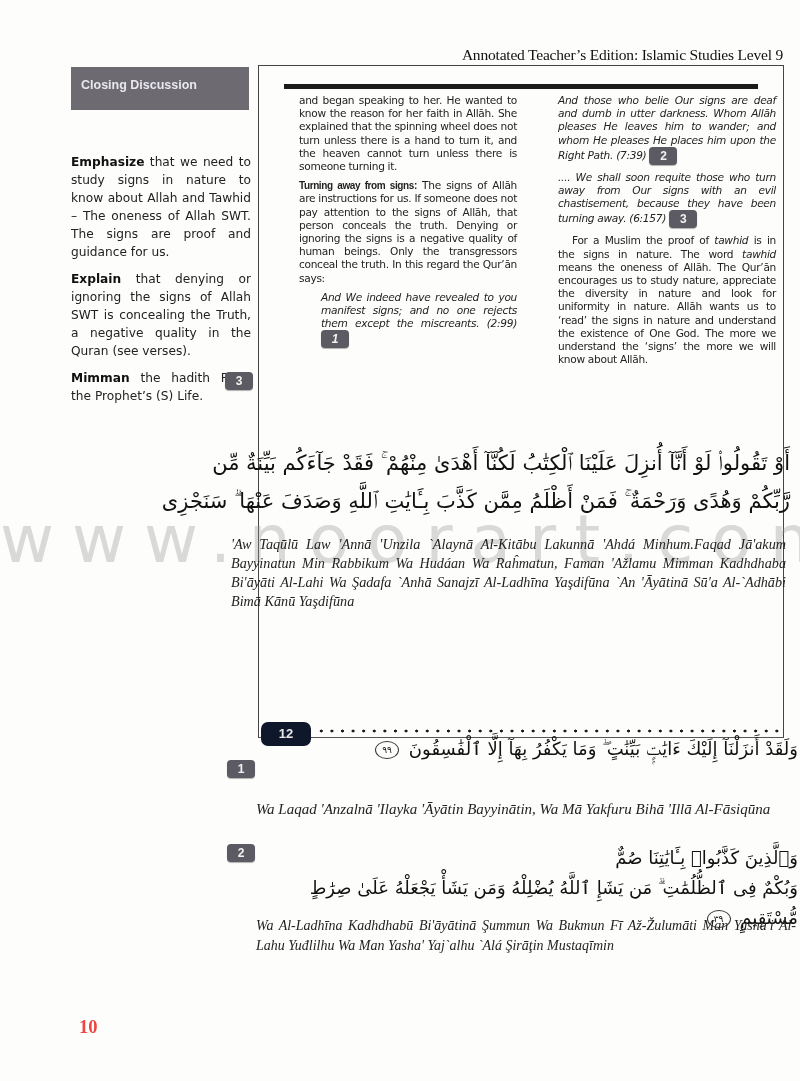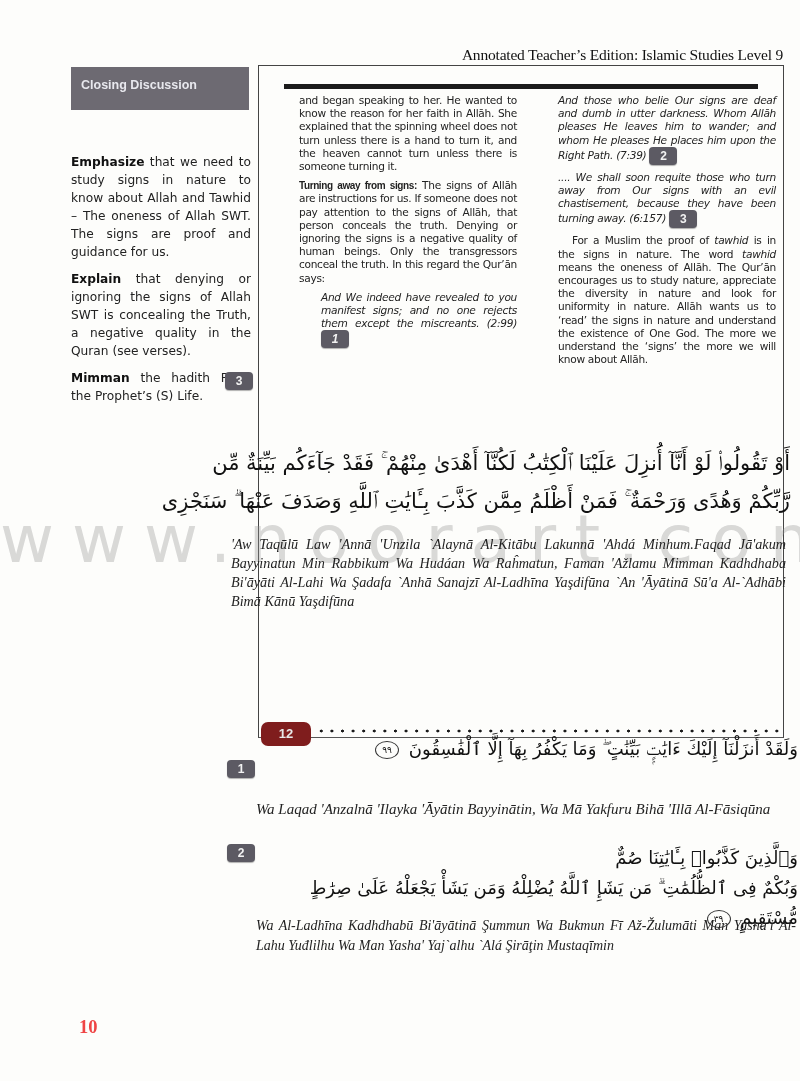--- a/index.html
+++ b/index.html
@@ -65,21 +65,21 @@
     }
     .tr-3 { left: 231px; top: 535px; width: 555px; font-size: 14.2px; line-height: 19px; font-style: italic; }
     .watermark {
       position: absolute; left: 0px; top: 510px; width: 800px;
       font-family: "DejaVu Sans", sans-serif; font-size: 66px; letter-spacing: 18px;
       color: rgba(150,150,150,0.35); white-space: nowrap; pointer-events: none;
       line-height: 60px;
     }
     .page-tab {
       position: absolute; left: 261px; top: 722px; width: 50px; height: 24px;
-      background: #7f1d1d; color: #e8e8e8; border-radius: 7px;
+      background: #0f172a; color: #e8e8e8; border-radius: 7px;
       font-family: "Liberation Sans", sans-serif; font-weight: bold; font-size: 13px;
       text-align: center; line-height: 24px;
     }
     .dots {
       position: absolute; left: 316px; top: 728px; width: 465px; height: 6px;
       background-image: radial-gradient(circle, #1a1a1a 1.4px, transparent 1.6px);
       background-size: 10.6px 6px; background-repeat: repeat-x;
     }
     .ar-1 { left: 300px; top: 734px; width: 498px; font-size: 18px; line-height: 30px; }
     .tr-1 { left: 256px; top: 800px; width: 540px; font-size: 15px; line-height: 19px; text-align: left; }

